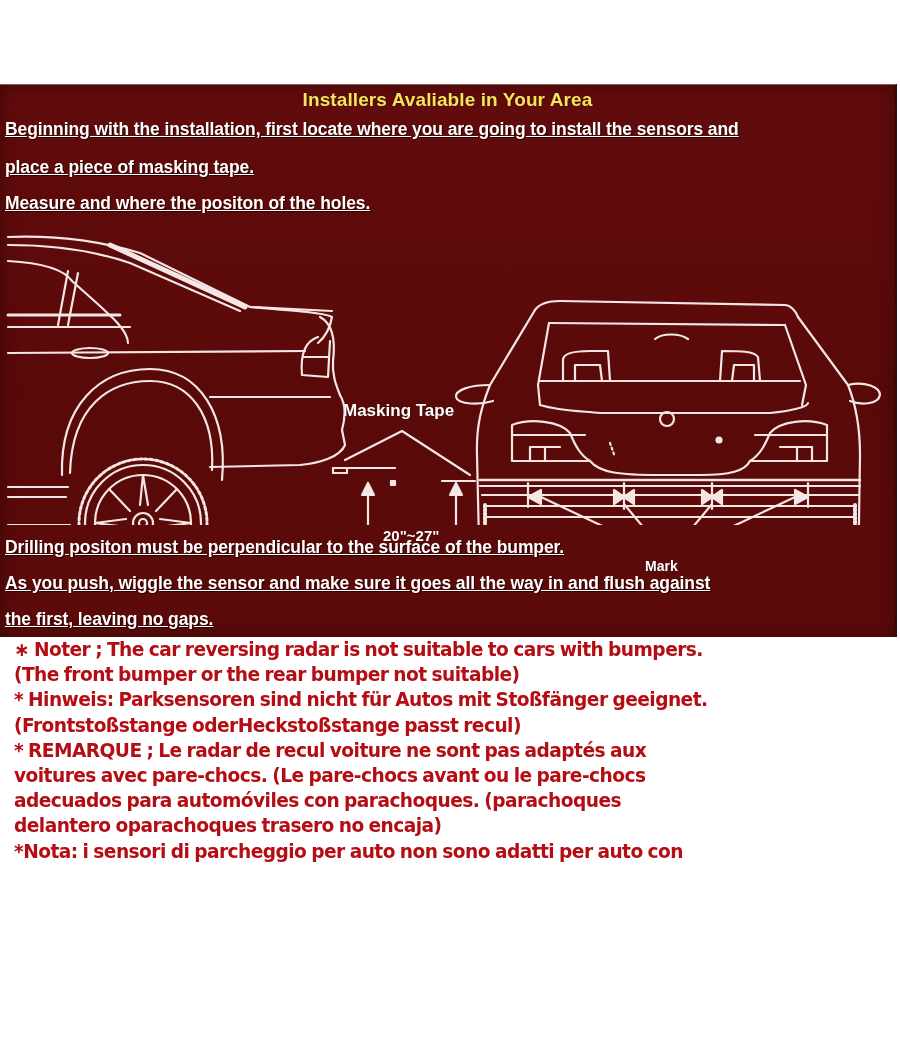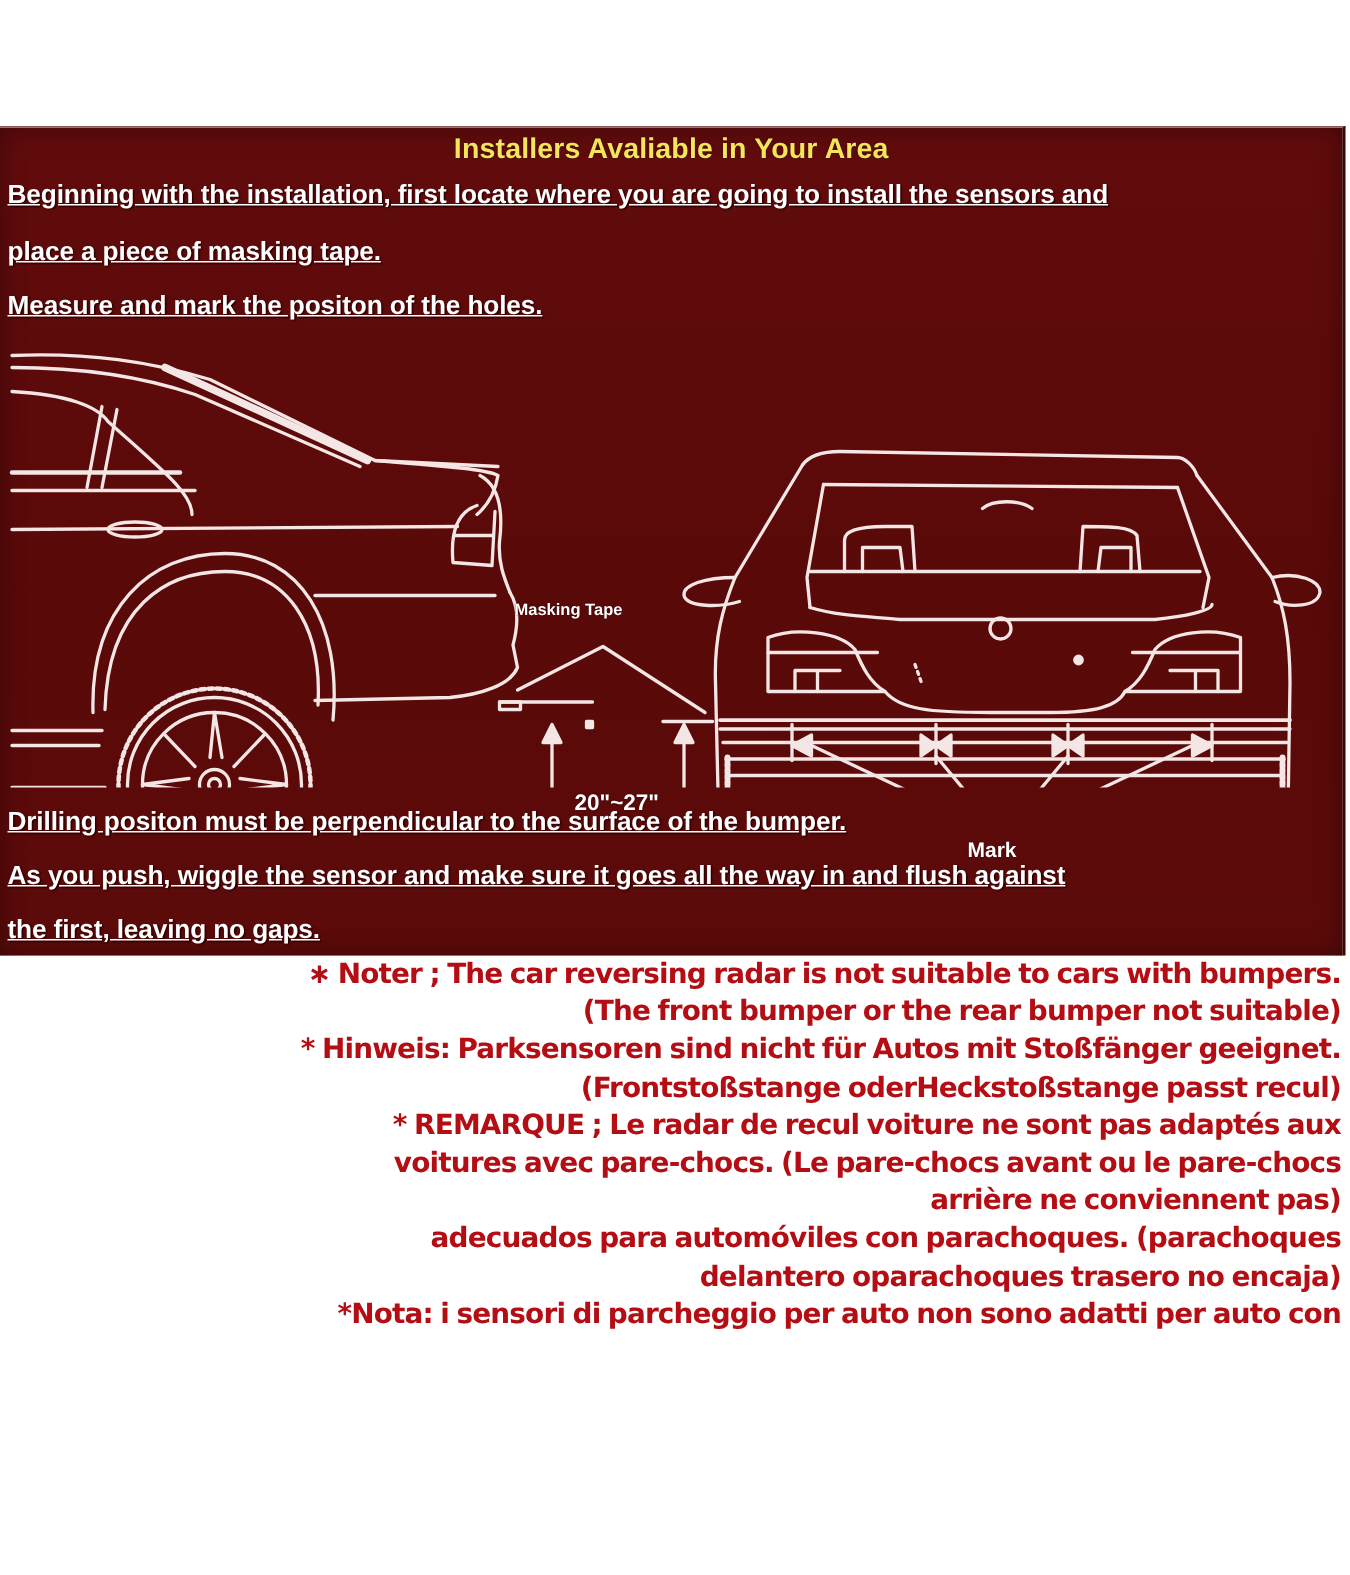--- a/index.html
+++ b/index.html
@@ -76,32 +76,31 @@
       font-family: "DejaVu Sans", sans-serif;
       font-weight: bold;
       font-size: 18.6px;
       line-height: 25.2px;
       letter-spacing: -0.55px;
       word-spacing: -1px;
     }
     .note-line {
       display: block;
       white-space: nowrap;
-      text-align: right;
     }
   </style>
 </head>
 <body>
 
 <div class="panel">
   <div class="title">Installers Avaliable in Your Area</div>
 
   <div class="ptext" style="top:34px;">Beginning with the installation, first locate where you are going to install the sensors and</div>
   <div class="ptext" style="top:72px;">place a piece of masking tape.</div>
-  <div class="ptext" style="top:108px;">Measure and mark the positon of the holes.</div>
+  <div class="ptext" style="top:108px;">Measure and where the positon of the holes.</div>
 
   <div class="diagram">
     <svg width="895" height="310" viewBox="0 130 895 310" xmlns="http://www.w3.org/2000/svg">
       <g fill="none" stroke="#f4e6e4" stroke-width="2.2" stroke-linecap="round" stroke-linejoin="round">
 
         <path d="M8 152 C60 150 100 156 140 168 L250 222 L332 226"></path>
         <path d="M8 160 C55 160 95 166 130 178 L240 226"></path>
 
         <path d="M110 160 L245 222" stroke-width="5"></path>
 
@@ -218,34 +217,33 @@
 
         <path d="M485 420 L485 500 M500 460 L500 500 M525 460 L525 500 M545 460 L545 500" stroke-dasharray="2 2" stroke-width="4"></path>
         <path d="M796 460 L796 500 M815 460 L815 500 M840 460 L840 500 M855 420 L855 500" stroke-dasharray="2 2" stroke-width="4"></path>
 
         <path d="M8 502 L884 502" stroke-width="4.5"></path>
         <g stroke-width="2" stroke="#e6c4c2">
           <path d="M20 506 L30 522 M52 506 L62 522 M84 506 L94 522 M116 506 L126 522 M148 506 L158 522 M180 506 L190 522 M212 506 L222 522 M244 506 L254 522 M276 506 L286 522 M308 506 L318 522 M340 506 L350 522 M372 506 L382 522 M404 506 L414 522 M436 506 L446 522 M468 506 L478 522 M500 506 L510 522 M532 506 L542 522 M564 506 L574 522 M596 506 L606 522 M628 506 L638 522 M660 506 L670 522 M692 506 L702 522 M724 506 L734 522 M756 506 L766 522 M788 506 L798 522 M820 506 L830 522 M852 506 L862 522 M880 506 L888 520"></path>
         </g>
       </g>
     </svg>
-    <div class="label" style="left:343px; top:186px; font-size:11px;">Masking Tape</div>
+    <div class="label" style="left:343px; top:186px; font-size:17px;">Masking Tape</div>
     <div class="label" style="left:383px; top:312px; font-size:15px;">20"~27"</div>
     <div class="label" style="left:645px; top:343px; font-size:14px;">Mark</div>
   </div>
 
   <div class="ptext" style="top:452px;">Drilling positon must be perpendicular to the surface of the bumper.</div>
   <div class="ptext" style="top:488px;">As you push, wiggle the sensor and make sure it goes all the way in and flush against</div>
   <div class="ptext" style="top:524px;">the first, leaving no gaps.</div>
 </div>
 
 <div class="notes">
   <span class="note-line">∗ Noter ; The car reversing radar is not suitable to cars with bumpers.</span>
   <span class="note-line">(The front bumper or the rear bumper not suitable)</span>
   <span class="note-line">* Hinweis: Parksensoren sind nicht für Autos mit Stoßfänger geeignet.</span>
   <span class="note-line">(Frontstoßstange oderHeckstoßstange passt recul)</span>
   <span class="note-line">* REMARQUE ; Le radar de recul voiture ne sont pas adaptés aux</span>
   <span class="note-line">voitures avec pare-chocs. (Le pare-chocs avant ou le pare-chocs</span>
-  <span class="note-line">arrière ne conviennent pas)</span>
   <span class="note-line">adecuados para automóviles con parachoques. (parachoques</span>
   <span class="note-line">delantero oparachoques trasero no encaja)</span>
   <span class="note-line">*Nota: i sensori di parcheggio per auto non sono adatti per auto con</span>
 </div>
 
 </body></html>

